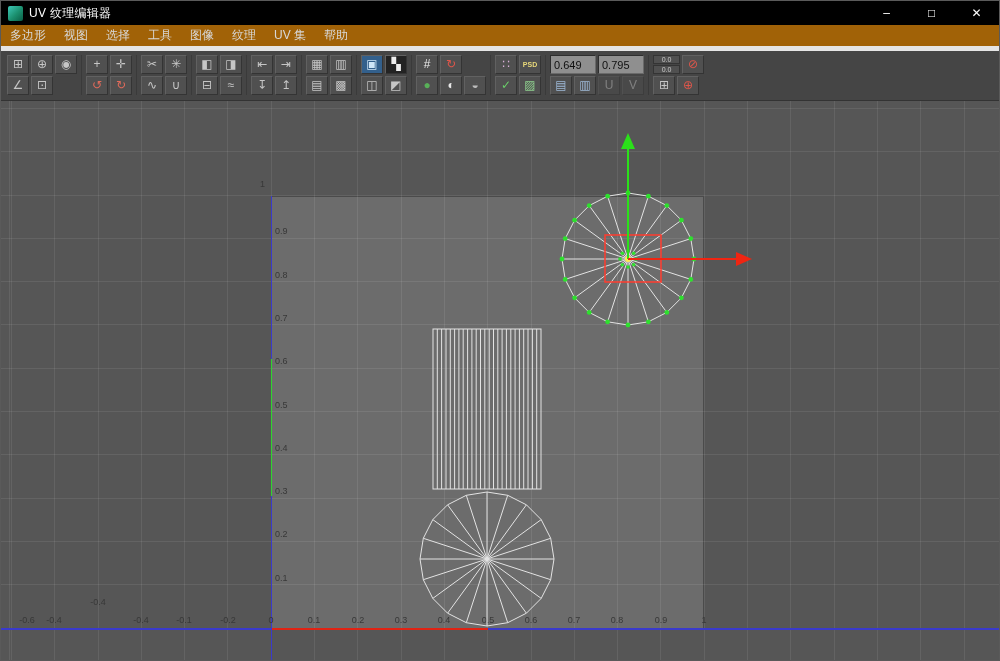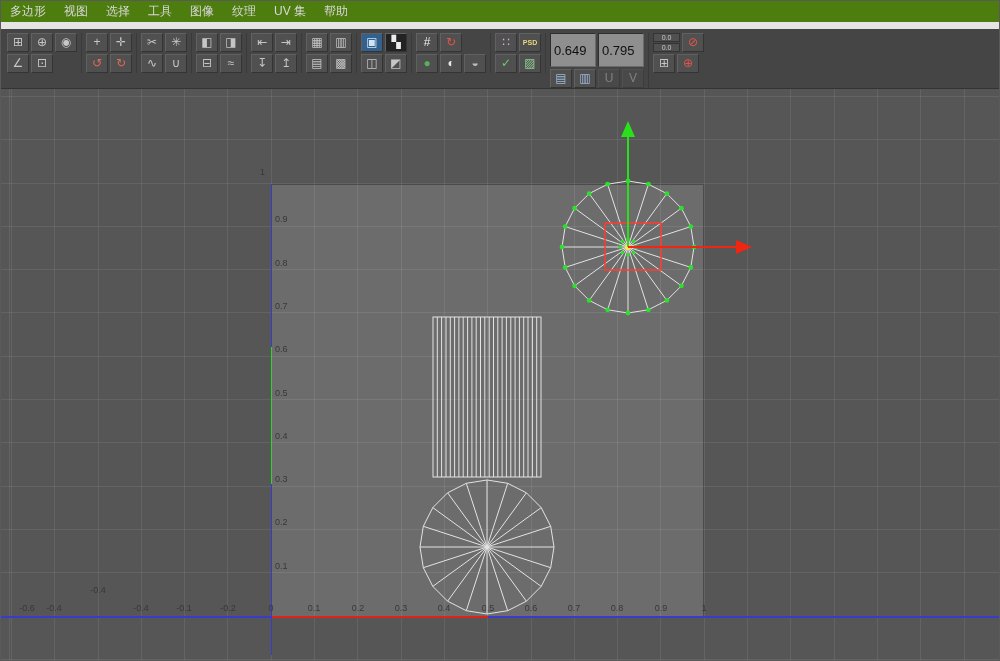--- a/index.html
+++ b/index.html
@@ -8,32 +8,32 @@
   .window{width:1000px;height:661px;display:flex;flex-direction:column;border:1px solid #5a5a5a}
 
   
   .titlebar{flex:0 0 24px;background:#000;display:flex;align-items:center;color:#fff}
   .app-icon{width:15px;height:15px;margin:0 6px 0 7px;background:linear-gradient(135deg,#3ec8b8 0%,#1b8f6e 55%,#0b5e46 100%);border-radius:2px}
   .title{font-size:12px;letter-spacing:.3px}
   .win-controls{margin-left:auto;display:flex;height:100%}
   .win-btn{width:45px;display:flex;align-items:center;justify-content:center;font-size:12px;color:#fff;cursor:default}
 
   
-  .menubar{flex:0 0 21px;background:#4d7c0f;display:flex;align-items:center;border-bottom:7px solid #e5e5e5}
+  .menubar{flex:0 0 21px;background:#a16207;display:flex;align-items:center;border-bottom:5px solid #e5e5e5}
   .menu-item{padding:0 9px;font-size:12px;color:#d8d8d8;line-height:21px;white-space:nowrap}
 
   
   .toolbar{flex:0 0 50px;background:#454545;display:flex;align-items:flex-start;padding:4px 2px 0 2px;border-bottom:1px solid #333}
   .tb-group{display:flex;flex-direction:column;gap:2px;padding:0 4px;border-right:1px solid #3a3a3a}
   .tb-group:last-child{border-right:none}
   .tb-row{display:flex;gap:2px}
   .tb-btn{width:22px;height:19px;background:#505050;border:1px solid;border-color:#616161 #343434 #343434 #616161;color:#c6c6c6;font-size:12px;line-height:16px;text-align:center;cursor:pointer;overflow:hidden;user-select:none}
   .tb-btn.text{font-size:7px;font-weight:bold;line-height:17px;letter-spacing:0}
   .tb-btn.dim{opacity:.45}
-  .tb-field{width:46px;height:19px;background:#8f8f8f;border:1px solid;border-color:#2e2e2e #6a6a6a #6a6a6a #2e2e2e;color:#101010;font-size:13px;padding:16px 3px;font-family:inherit}
+  .tb-field{width:46px;height:19px;background:#8f8f8f;border:1px solid;border-color:#2e2e2e #6a6a6a #6a6a6a #2e2e2e;color:#101010;font-size:11px;padding:8px 3px;font-family:inherit}
   .tb-ministack{display:flex;flex-direction:column;gap:1px}
   .tb-mini{width:27px;height:9px;background:#505050;border:1px solid #343434;font-size:7px;color:#c9c9c9;line-height:7px;text-align:center;cursor:pointer}
 
   
   .canvas{flex:1 1 auto;position:relative;background:#565656;overflow:hidden}
   .uv-area{position:absolute;left:270px;top:95px;width:433px;height:432px;background:#6c6c6c;border-top:1px solid rgba(0,0,0,.3);border-right:1px solid rgba(0,0,0,.3)}
   .grid-overlay{position:absolute;left:0;top:0;right:0;bottom:0;pointer-events:none;
     background-image:
       repeating-linear-gradient(to right, rgba(255,255,255,.08) 0 1px, transparent 1px 43.3px),
       repeating-linear-gradient(to bottom, rgba(255,255,255,.08) 0 1px, transparent 1px 43.3px);
@@ -47,20 +47,29 @@
   .labels{position:absolute;left:0;top:0;right:0;bottom:0;pointer-events:none}
   .axis-label{position:absolute;font-size:9px;color:#383838;user-select:none;line-height:10px}
   .axis-label.x{transform:translateX(-50%)}
   .canvas-svg{position:absolute;left:0;top:0}
 </style>
 </head>
 <body>
 
 <div class="window">
 
+  <div class="titlebar">
+    <div class="app-icon"></div>
+    <span class="title">UV 纹理编辑器</span>
+    <div class="win-controls">
+      <div class="win-btn">–</div>
+      <div class="win-btn">□</div>
+      <div class="win-btn">✕</div>
+    </div>
+  </div>
 
   <div class="menubar">
       <span class="menu-item">多边形</span>
       <span class="menu-item">视图</span>
       <span class="menu-item">选择</span>
       <span class="menu-item">工具</span>
       <span class="menu-item">图像</span>
       <span class="menu-item">纹理</span>
       <span class="menu-item">UV 集</span>
       <span class="menu-item">帮助</span>

